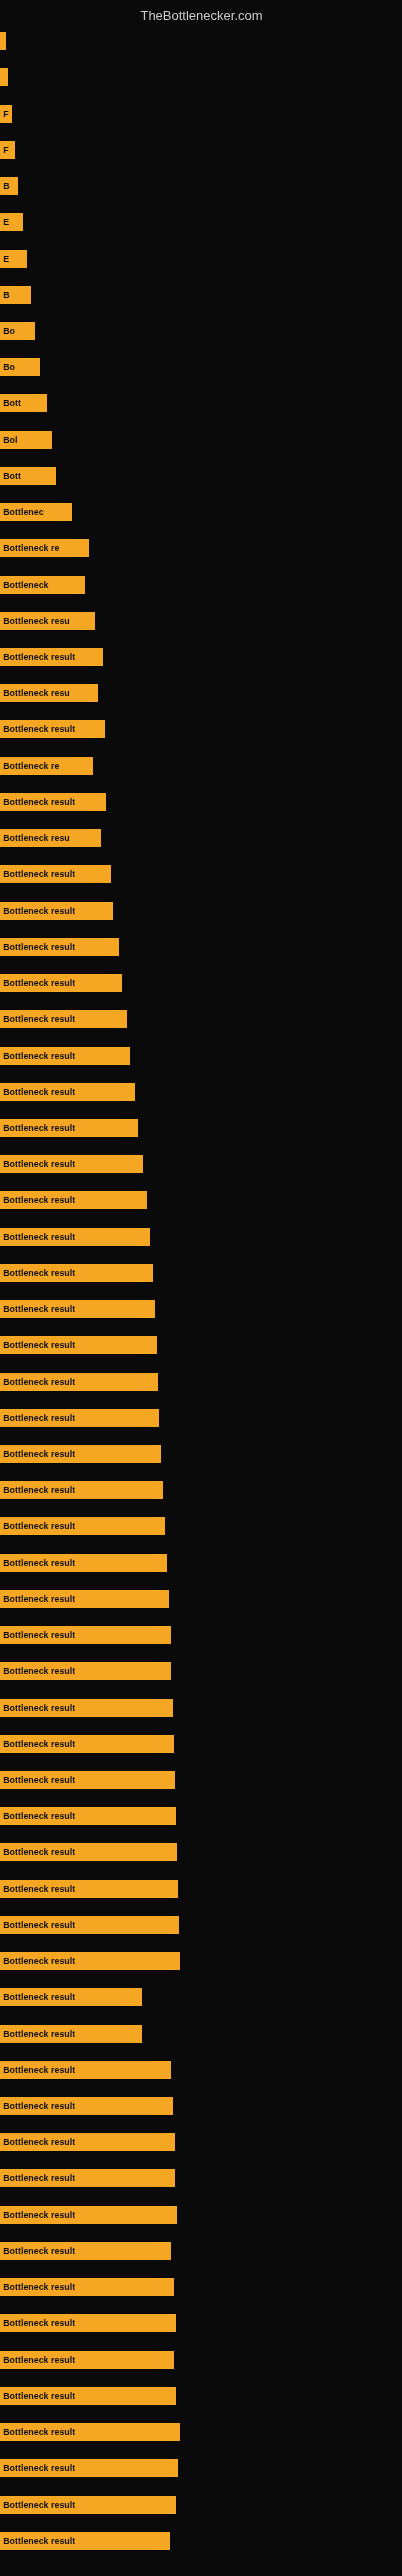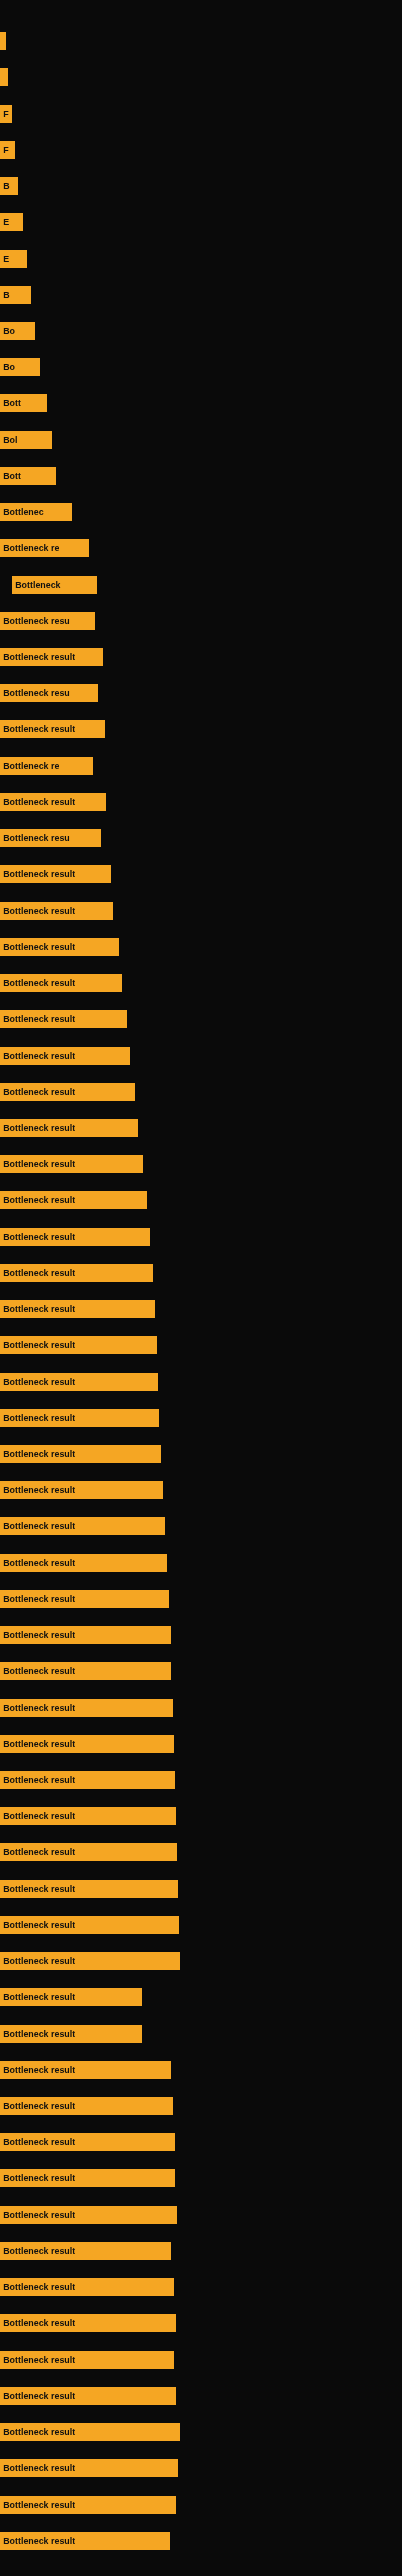--- a/index.html
+++ b/index.html
@@ -50,20 +50,21 @@
       font-size: 8.9px;
       font-weight: bold;
       white-space: nowrap;
       overflow: hidden;
     }
   </style>
 </head>
 <body>
 
 <div class="chart-area">
+  <div class="site-title">TheBottlenecker.com</div>
 <div class="bar-item" style="top: 32px; left: 0px;">
       <div class="bar-fill" style="width: 6.4px;">
         <span class="bar-label"></span>
       </div>
     </div>
     <div class="bar-item" style="top: 68px; left: 0px;">
       <div class="bar-fill" style="width: 8px;">
         <span class="bar-label"></span>
       </div>
     </div>
@@ -125,21 +126,21 @@
     <div class="bar-item" style="top: 503px; left: 0px;">
       <div class="bar-fill" style="width: 72px;">
         <span class="bar-label">Bottlenec</span>
       </div>
     </div>
     <div class="bar-item" style="top: 539px; left: 0px;">
       <div class="bar-fill" style="width: 89px;">
         <span class="bar-label">Bottleneck re</span>
       </div>
     </div>
-    <div class="bar-item" style="top: 576px; left: 12px;">
+    <div class="bar-item" style="top: 576px; left: 0px;">
       <div class="bar-fill" style="width: 85px;">
         <span class="bar-label">Bottleneck</span>
       </div>
     </div>
     <div class="bar-item" style="top: 612px; left: 0px;">
       <div class="bar-fill" style="width: 95px;">
         <span class="bar-label">Bottleneck resu</span>
       </div>
     </div>
     <div class="bar-item" style="top: 648px; left: 0px;">

